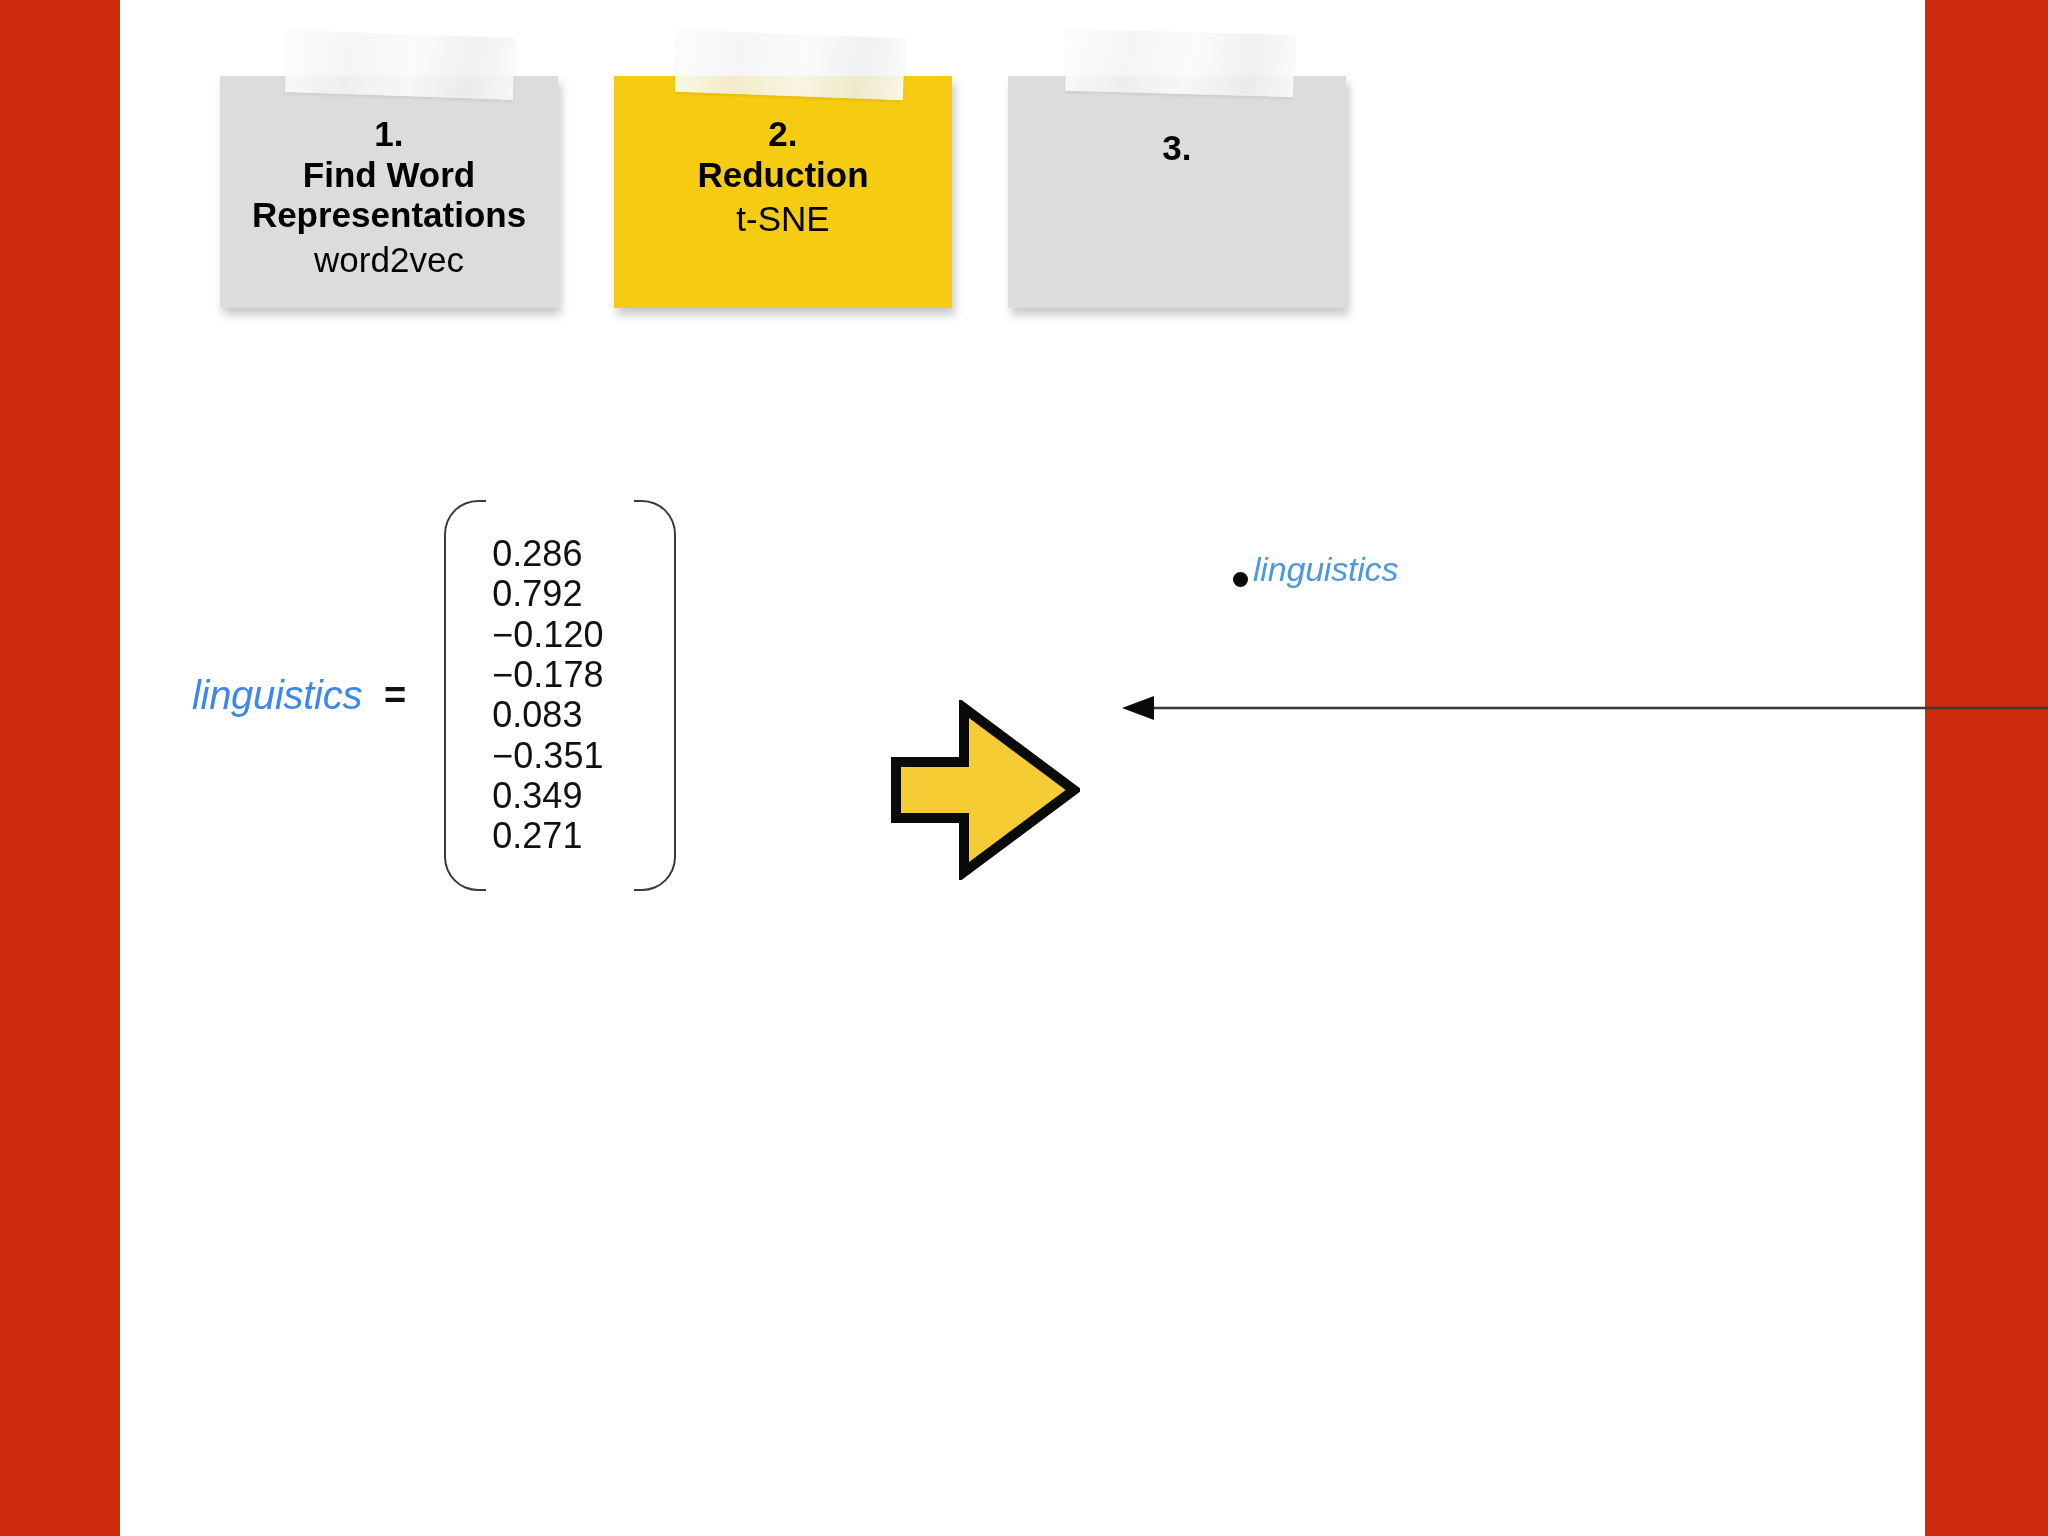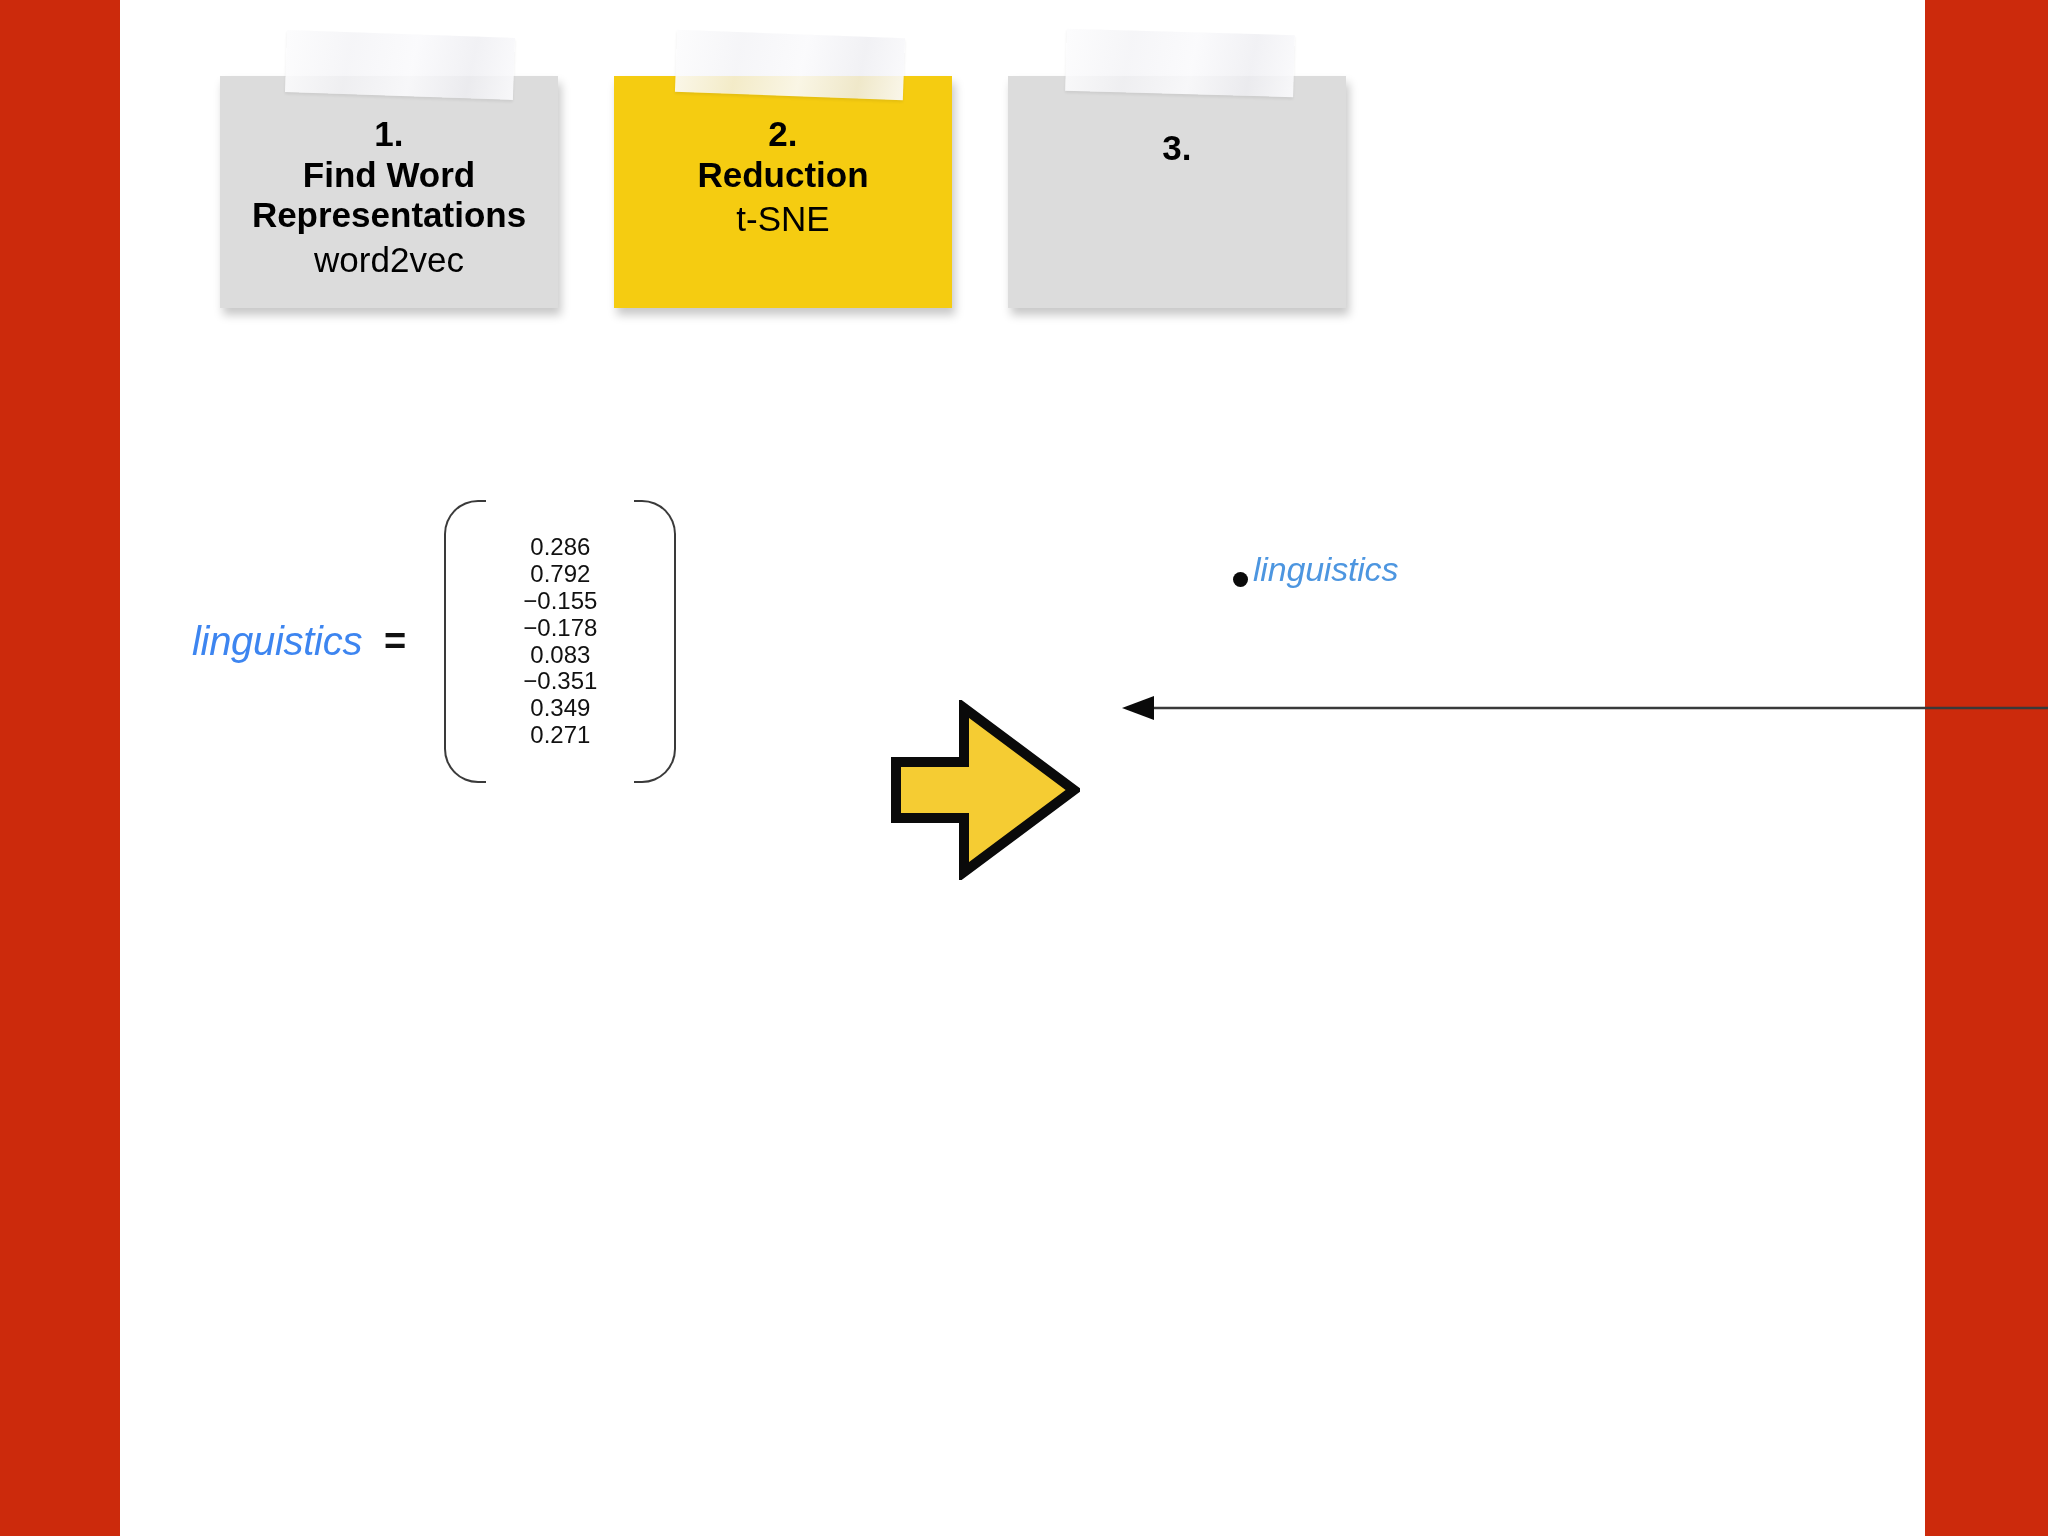--- a/index.html
+++ b/index.html
@@ -136,22 +136,22 @@
   }
   .bracket-r {
     right: 0;
     border-left: none;
     border-top-right-radius: 34px;
     border-bottom-right-radius: 34px;
   }
   #vector-values {
     position: relative;
     z-index: 2;
-    text-align: center;
-    font-size: 24px;
+    text-align: left;
+    font-size: 36px;
     color: #111;
     line-height: 1.12;
     min-width: 136px;
     padding: 0 22px;
   }
   #vector-values div { white-space: pre; }
 
   
   #arrow-block {
     position: absolute;
@@ -228,21 +228,21 @@
     </div>
 
     <div id="equation">
       <span id="eq-word">linguistics</span>
       <span id="eq-equals">=</span>
       <span class="vector">
         <span class="bracket bracket-l"></span>
         <span id="vector-values">
             <div>0.286</div>
             <div>0.792</div>
-            <div>−0.155</div>
+            <div>−0.120</div>
             <div>−0.178</div>
             <div>0.083</div>
             <div>−0.351</div>
             <div>0.349</div>
             <div>0.271</div>
           </span>
         <span class="bracket bracket-r"></span>
       </span>
     </div>
 

